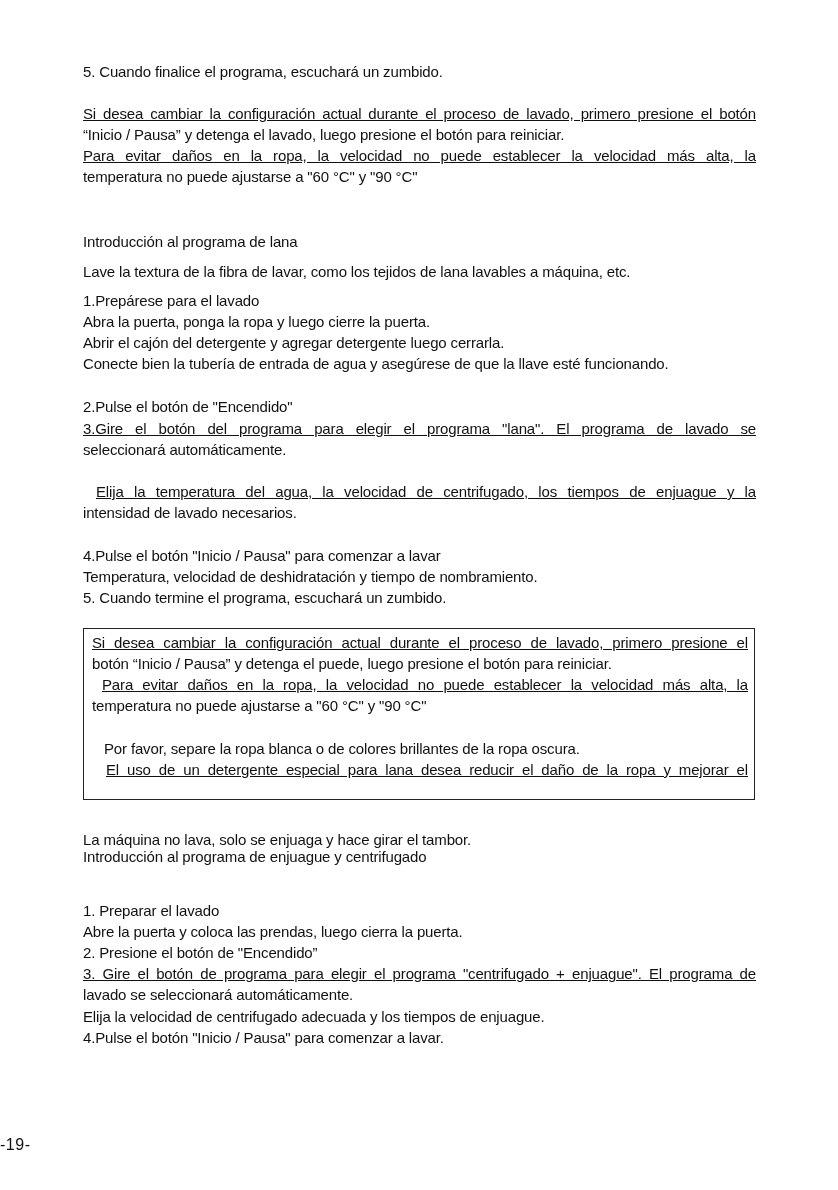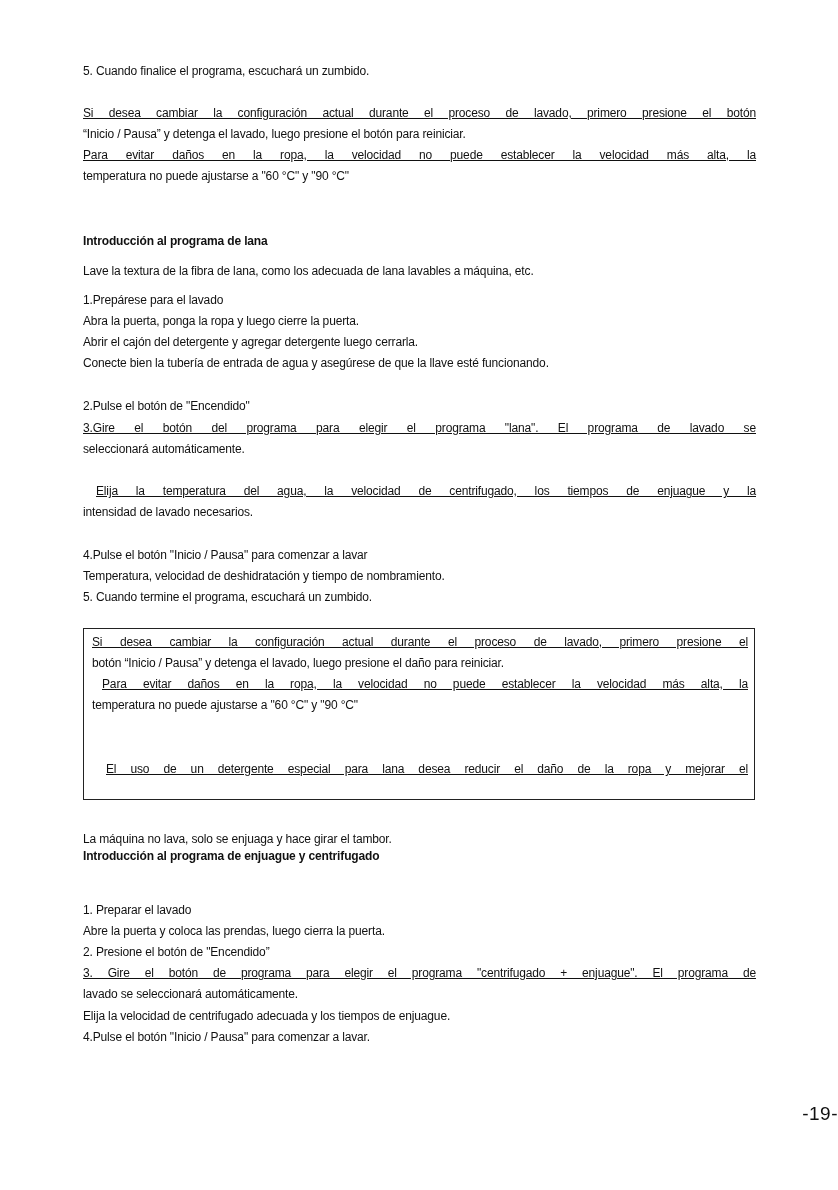--- a/index.html
+++ b/index.html
@@ -3,48 +3,48 @@
   <meta charset="utf-8">
   <style>
     html, body { margin: 0; padding: 0; background: #ffffff; }
     body {
       width: 838px; height: 1190px; position: relative; overflow: hidden;
       font-family: "Liberation Sans", sans-serif; color: #111111;
     }
     .page { position: absolute; left: 83px; top: 0; width: 673px; }
     .line {
       position: absolute; left: 0; width: 673px;
-      font-size: 12px; line-height: 21px; white-space: nowrap;
+      font-size: 15px; line-height: 21px; white-space: nowrap;
       letter-spacing: -0.15px;
     }
     .just { text-align: justify; text-align-last: justify; text-decoration: underline; }
-    .bold { font-weight: bold; }
+    .bold { font-weight: normal; }
     .box {
       position: absolute; left: 83px; top: 628px; width: 672px; height: 172px;
       border: 1px solid #222222; box-sizing: border-box;
     }
     .box .line { left: 8px; width: 656px; }
     .pagenum {
-      position: absolute; left: 0; width: 838px; top: 1103px;
-      text-align: right; font-size: 19px; letter-spacing: 0.5px;
+      position: absolute; left: 0; width: 838px; top: 1136px;
+      text-align: left; font-size: 16px; letter-spacing: 0.5px;
     }
   </style>
 </head>
 <body>
 
 <div class="page">
   <div class="line" style="top:61px">5. Cuando finalice el programa, escuchará un zumbido.</div>
 
   <div class="line just" style="top:103px">Si desea cambiar la configuración actual durante el proceso de lavado, primero presione el botón</div>
   <div class="line" style="top:124px">“Inicio / Pausa” y detenga el lavado, luego presione el botón para reiniciar.</div>
   <div class="line just" style="top:145px">Para evitar daños en la ropa, la velocidad no puede establecer la velocidad más alta, la</div>
   <div class="line" style="top:166px">temperatura no puede ajustarse a "60 °C" y "90 °C"</div>
 
   <div class="line bold" style="top:231px">Introducción al programa de lana</div>
-  <div class="line" style="top:261px">Lave la textura de la fibra de lana, como los adecuada de lana lavables a máquina, etc.</div>
+  <div class="line" style="top:261px">Lave la textura de la fibra de lavar, como los tejidos de lana lavables a máquina, etc.</div>
 
   <div class="line" style="top:290px">1.Prepárese para el lavado</div>
   <div class="line" style="top:311px">Abra la puerta, ponga la ropa y luego cierre la puerta.</div>
   <div class="line" style="top:332px">Abrir el cajón del detergente y agregar detergente luego cerrarla.</div>
   <div class="line" style="top:353px">Conecte bien la tubería de entrada de agua y asegúrese de que la llave esté funcionando.</div>
 
   <div class="line" style="top:396px">2.Pulse el botón de "Encendido"</div>
   <div class="line just" style="top:418px">3.Gire el botón del programa para elegir el programa "lana". El programa de lavado se</div>
   <div class="line" style="top:439px">seleccionará automáticamente.</div>
 
@@ -61,19 +61,20 @@
   <div class="line" style="top:921px">Abre la puerta y coloca las prendas, luego cierra la puerta.</div>
   <div class="line" style="top:942px">2. Presione el botón de "Encendido”</div>
   <div class="line just" style="top:963px">3. Gire el botón de programa para elegir el programa "centrifugado + enjuague". El programa de</div>
   <div class="line" style="top:984px">lavado se seleccionará automáticamente.</div>
   <div class="line" style="top:1006px">Elija la velocidad de centrifugado adecuada y los tiempos de enjuague.</div>
   <div class="line" style="top:1027px">4.Pulse el botón "Inicio / Pausa" para comenzar a lavar.</div>
 </div>
 
 <div class="box">
   <div class="line just" style="top:3px">Si desea cambiar la configuración actual durante el proceso de lavado, primero presione el</div>
-  <div class="line" style="top:24px">botón “Inicio / Pausa” y detenga el lavado, luego presione el daño para reiniciar.</div>
+  <div class="line" style="top:24px">botón “Inicio / Pausa” y detenga el puede, luego presione el botón para reiniciar.</div>
   <div class="line just" style="top:45px; padding-left:10px; width:646px">Para evitar daños en la ropa, la velocidad no puede establecer la velocidad más alta, la</div>
   <div class="line" style="top:66px">temperatura no puede ajustarse a "60 °C" y "90 °C"</div>
+  <div class="line" style="top:109px; left:20px">Por favor, separe la ropa blanca o de colores brillantes de la ropa oscura.</div>
   <div class="line just" style="top:130px; padding-left:14px; width:642px">El uso de un detergente especial para lana desea reducir el daño de la ropa y mejorar el</div>
 </div>
 
 <div class="pagenum">-19-</div>
 
 </body></html>

